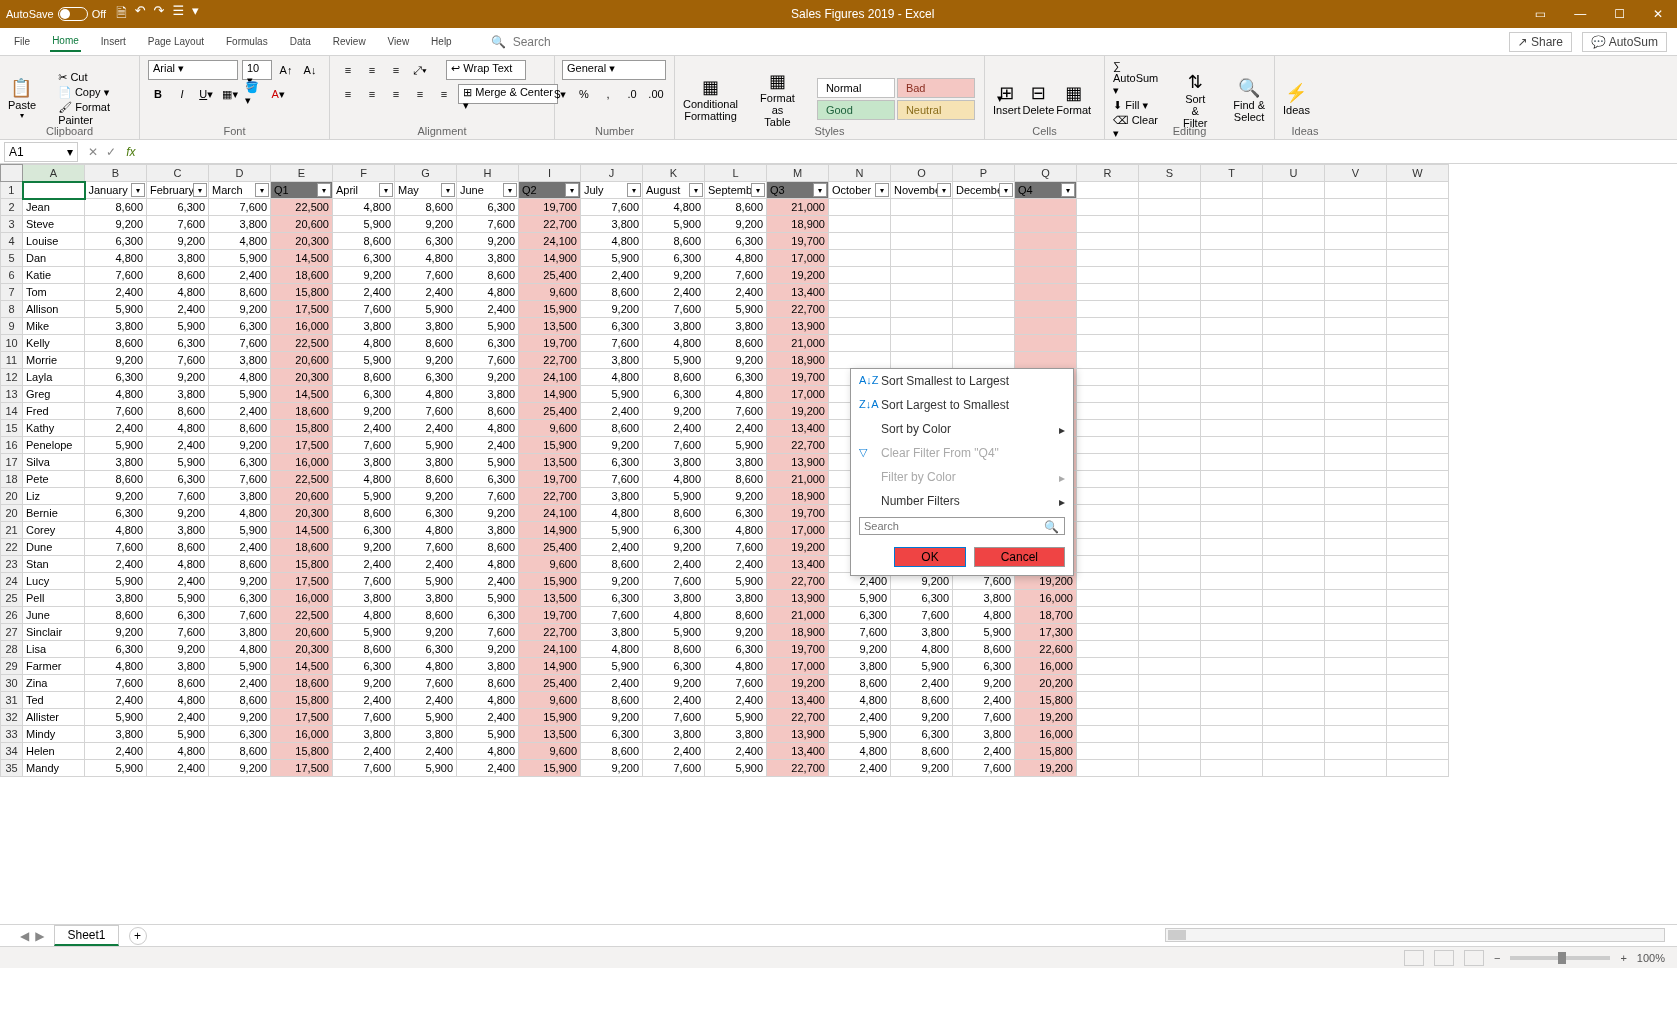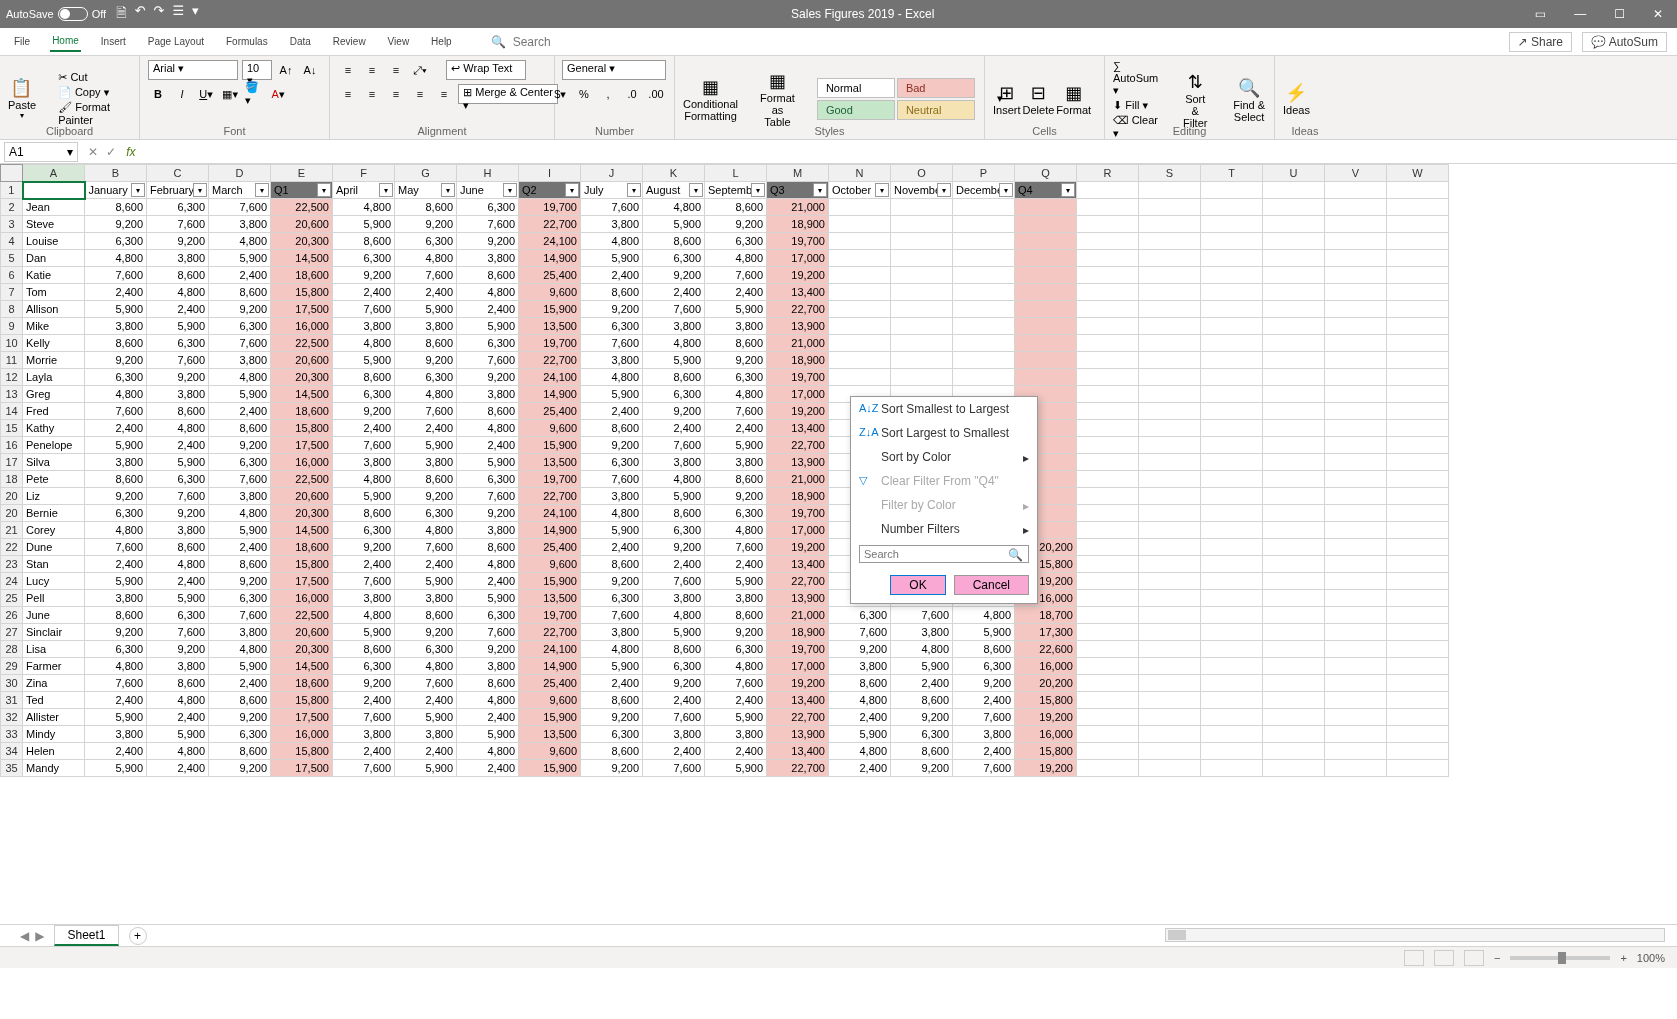--- a/index.html
+++ b/index.html
@@ -1,19 +1,19 @@
 <!DOCTYPE html>
 <html><head>
 <meta charset="utf-8">
 <style>
 * { margin: 0; padding: 0; box-sizing: border-box; font-family: 'Segoe UI', Arial, sans-serif; }
 body { background: #fff; overflow: hidden; width: 1677px; height: 1019px; font-size: 12px; }
 
 
-.titlebar { height: 28px; background: #737373; color: #fff; display: flex; align-items: center; padding: 0 6px; }
+.titlebar { height: 28px; background: #a16207; color: #fff; display: flex; align-items: center; padding: 0 6px; }
 .autosave { display: flex; align-items: center; font-size: 11px; gap: 4px; }
 .toggle { width: 30px; height: 14px; border: 1px solid #fff; border-radius: 7px; position: relative; }
 .toggle::after { content: ''; position: absolute; width: 10px; height: 10px; background: #fff; border-radius: 50%; top: 1px; left: 1px; }
 .qat { display: flex; gap: 8px; margin-left: 10px; }
 .qat-icon { color: #fff; font-size: 13px; }
 .title-center { flex: 1; text-align: center; font-size: 12px; }
 .win-controls { display: flex; gap: 12px; margin-left: auto; }
 .win-btn { padding: 0 8px; }
 
 
@@ -61,32 +61,32 @@
 .rowhdr { width: 22px; background: #f0f0f0; text-align: center; font-weight: normal; color: #333; }
 .cell { padding: 0 3px; text-align: right; }
 .cell.txt { text-align: left; }
 .cell.sel { border: 2px solid #0f7b3f !important; }
 .qcol { background: #f4c7c3; }
 .hdr-cell { background: #fff; text-align: left; padding: 0 3px; position: relative; font-weight: normal; }
 .hdr-cell.qcol { background: #737373; }
 .filterbtn { position: absolute; right: 1px; top: 1px; width: 14px; height: 14px; border: 1px solid #999; background: #fff; font-size: 8px; display: flex; align-items: center; justify-content: center; }
 
 
-.filter-popup { position: absolute; left: 850px; top: 232px; width: 188px; background: #fff; border: 1px solid #999; box-shadow: 2px 2px 8px rgba(0,0,0,.2); font-size: 12px; z-index: 100; }
+.filter-popup { position: absolute; left: 850px; top: 204px; width: 224px; background: #fff; border: 1px solid #999; box-shadow: 2px 2px 8px rgba(0,0,0,.2); font-size: 12px; z-index: 100; }
 .fp-item { padding: 5px 10px 5px 30px; position: relative; color: #333; }
 .fp-item.disabled { color: #aaa; }
 .fp-item .arrow { position: absolute; right: 8px; top: 6px; }
 .fp-icon { position: absolute; left: 8px; top: 5px; font-size: 11px; color: #0078d4; }
 .fp-search { margin: 4px 8px; position: relative; }
 .fp-search input { width: 100%; border: 1px solid #999; padding: 2px 4px; font-size: 11px; }
 .fp-search .mag { position: absolute; right: 6px; top: 3px; color: #888; }
 .fp-list { border: 1px solid #ccc; margin: 2px 8px; height: 118px; padding: 4px; overflow: hidden; }
 .fp-check { font-size: 11px; display: flex; align-items: center; gap: 4px; padding: 1px 0; }
 .fp-btns { display: flex; justify-content: flex-end; gap: 8px; padding: 8px; }
-.fp-btn { border: 1px solid #999; padding: 2px 18px; background: #f9a8d4; font-size: 12px; }
+.fp-btn { border: 1px solid #999; padding: 2px 26px; background: #ef4444; font-size: 12px; }
 .fp-btn.primary { border: 1px solid #0078d4; }
 
 
 .sheet-tabs { height: 22px; border-top: 1px solid #d4d4d4; display: flex; align-items: center; padding-left: 20px; gap: 10px; font-size: 12px; position: relative; }
 .tab-arrows { color: #888; display:flex; gap:6px; }
 .sheettab { padding: 2px 12px; border: 1px solid #ccc; border-bottom: 2px solid #0f7b3f; background: #fff; }
 .addsheet { width: 18px; height: 18px; border: 1px solid #ccc; border-radius: 50%; display: flex; align-items: center; justify-content: center; }
 .hscroll { position:absolute; right:12px; top:3px; width:500px; height:14px; border:1px solid #ccc; background:#f4f4f4; display:flex; align-items:center;}
 .hscroll .thumb { width:18px; height:10px; background:#ccc; margin-left:2px; }
 

